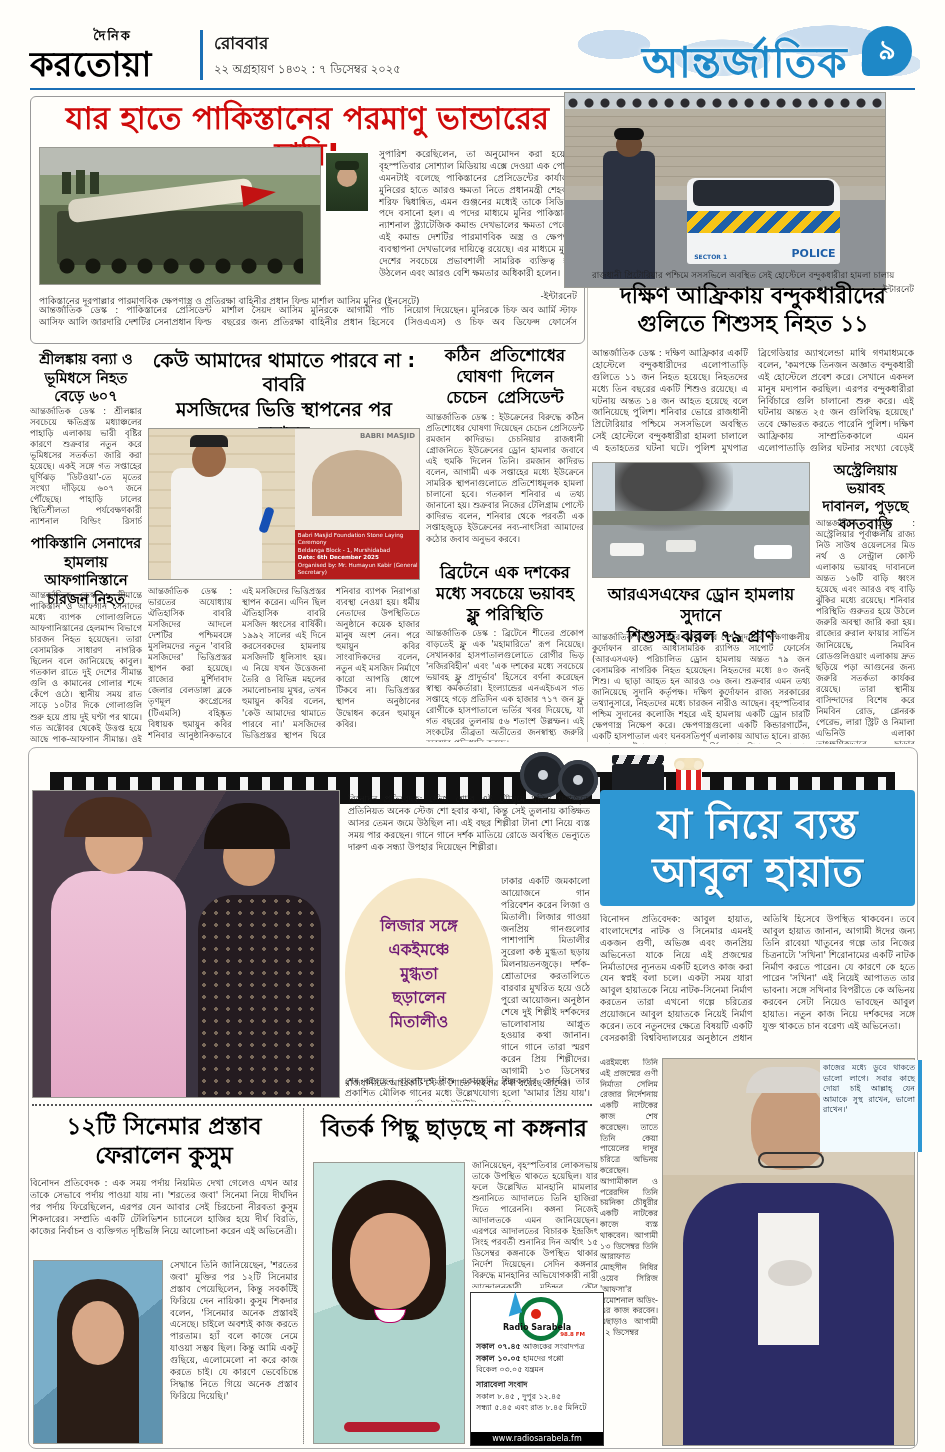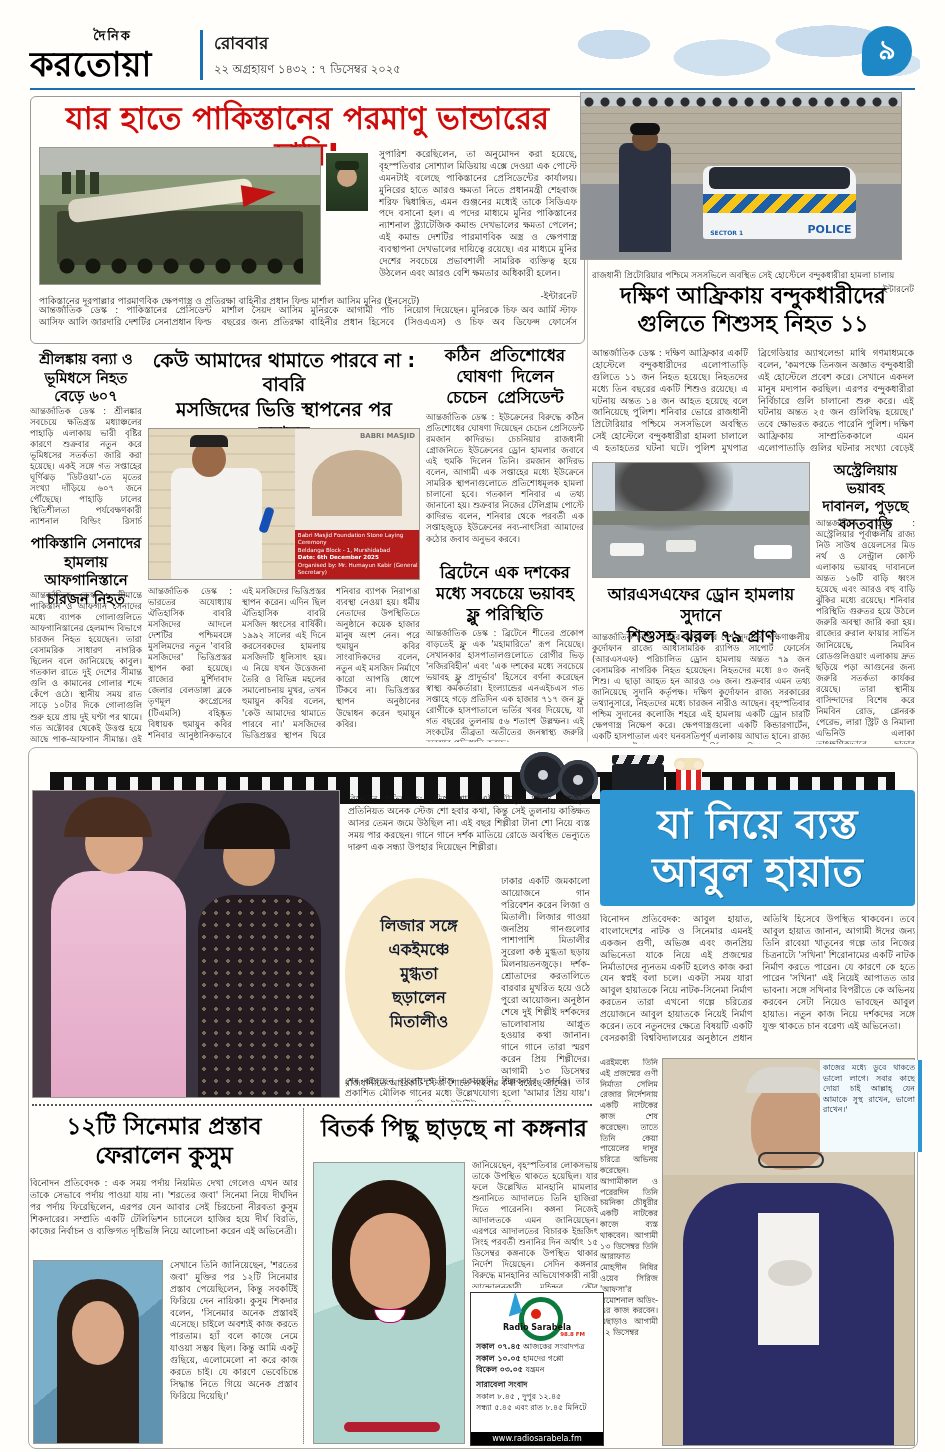--- a/index.html
+++ b/index.html
@@ -67,20 +67,21 @@
   <div class="abs" style="left:30px;top:26px;width:165px;">
     <div class="masthead-small">দৈনিক</div>
     <div class="masthead-big">করতোয়া</div>
   </div>
   <div class="abs" style="left:200px;top:30px;width:3px;height:50px;background:#1b6fb5;"></div>
   <div class="abs" style="left:214px;top:30px;">
     <div class="daybig">রোববার</div>
     <div class="dateline">২২ অগ্রহায়ণ ১৪৩২ : ৭ ডিসেম্বর ২০২৫</div>
   </div>
   <div class="abs worldmap" style="left:560px;top:18px;width:360px;height:66px;"></div>
+  <div class="abs section-title" style="left:642px;top:30px;">আন্তর্জাতিক</div>
   <div class="abs page-badge" style="left:862px;top:26px;">
     <span>৯</span>
   </div>
   <div class="abs" style="left:30px;top:88px;width:885px;height:2px;background:#1b6fb5;"></div>
 
   <div class="vline" style="left:587px;top:92px;height:650px;"></div>
 
   <div class="abs" style="left:30px;top:96px;width:553px;height:246px;border:1px solid #999;border-radius:6px;">
     <div class="abs preline" style="left:6px;top:4px;width:541px;font-size:31px;font-weight:900;color:#cf0a0a;text-align:center;line-height:1.15;">যার হাতে পাকিস্তানের পরমাণু ভান্ডারের চাবি!</div>
 
@@ -101,21 +102,21 @@
 
     <div class="abs body-txt" style="left:348px;top:52px;width:198px;height:136px;overflow:hidden;">সুপারিশ করেছিলেন, তা অনুমোদন করা হয়েছে, বৃহস্পতিবার সোশ্যাল মিডিয়ায় এক্সে দেওয়া এক পোস্টে এমনটাই বলেছে পাকিস্তানের প্রেসিডেন্টের কার্যালয়। মুনিরের হাতে আরও ক্ষমতা নিতে প্রধানমন্ত্রী শেহবাজ শরিফ দ্বিধান্বিত, এমন গুঞ্জনের মধ্যেই তাকে সিডিএফ পদে বসানো হল। এ পদের মাধ্যমে মুনির পাকিস্তানের ন্যাশনাল স্ট্র্যাটেজিক কমান্ড দেখভালের ক্ষমতা পেলেন; এই কমান্ড দেশটির পারমাণবিক অস্ত্র ও ক্ষেপণাস্ত্র ব্যবস্থাপনা দেখভালের দায়িত্বে রয়েছে। এর মাধ্যমে মুনির দেশের সবচেয়ে প্রভাবশালী সামরিক ব্যক্তিত্ব হয়ে উঠলেন এবং আরও বেশি ক্ষমতার অধিকারী হলেন।</div>
 
     <div class="abs" style="left:8px;top:192px;width:538px;">
       <span class="cap">পাকিস্তানের দূরপাল্লার পারমাণবিক ক্ষেপণাস্ত্র ও প্রতিরক্ষা বাহিনীর প্রধান ফিল্ড মার্শাল আসিম মুনির (ইনসেটে)</span>
       <span class="cap" style="float:right;">-ইন্টারনেট</span>
     </div>
     <div class="abs body-txt colbox3" style="left:8px;top:208px;width:538px;height:34px;overflow:hidden;">আন্তর্জাতিক ডেস্ক : পাকিস্তানের প্রেসিডেন্ট আসিফ আলি জারদারি দেশটির সেনাপ্রধান ফিল্ড মার্শাল সৈয়দ আসিম মুনিরকে আগামী পাঁচ বছরের জন্য প্রতিরক্ষা বাহিনীর প্রধান হিসেবে নিয়োগ দিয়েছেন। মুনিরকে চিফ অব আর্মি স্টাফ (সিওএএস) ও চিফ অব ডিফেন্স ফোর্সেস (সিডিএফ) পদ দিতে প্রধানমন্ত্রী শেহবাজ শরিফ যে সংশোধনীতে এই সিডিএফ বা প্রতিরক্ষা বাহিনীর প্রধান পদটি সৃষ্টি করা হয়। প্রেসিডেন্ট জারদারি পাকিস্তানের বিমান বাহিনীর প্রধান এয়ার চিফ মার্শাল আহমেদ বাবর সিধুর মেয়াদও দুই বছর বাড়িয়েছেন, যা আগামী বছরের ১৯ মার্চ থেকে কার্যকর হবে। মুনির চলতি বছর পাকিস্তানের দ্বিতীয় ব্যক্তি হিসেবে ফিল্ড মার্শাল খেতাব পেয়েছেন।</div>
   </div>
 
-  <div class="ph" style="left:580px;top:92px;width:322px;height:168px;background:linear-gradient(#c6cdd1 0 12%,#b9b4a8 12% 55%,#8e9296 55% 100%);">
+  <div class="ph" style="left:564px;top:92px;width:322px;height:196px;background:linear-gradient(#c6cdd1 0 12%,#b9b4a8 12% 55%,#8e9296 55% 100%);">
     <div class="abs" style="left:0;top:8%;width:100%;height:40%;background:repeating-linear-gradient(0deg,#b5ad9c 0 9px,#a29a88 9px 10px),repeating-linear-gradient(90deg,transparent 0 22px,#9c947f 22px 23px);opacity:.9;"></div>
     <div class="abs" style="left:0;top:2%;width:100%;height:12%;background:radial-gradient(circle at 8px 6px,#2c2c30 4px,transparent 5px) 0 0/16px 100% repeat-x;"></div>
     <div class="abs" style="left:38%;top:44%;width:48%;height:44%;background:#f2f3f4;border-radius:8px 14px 3px 3px;">
       <div class="abs" style="left:0;top:38%;width:100%;height:26%;background:repeating-linear-gradient(135deg,#1f5fa8 0 8px,#f7c518 8px 16px);"></div>
       <div class="abs" style="left:4%;top:2%;width:92%;height:30%;background:#262b33;border-radius:6px;"></div>
       <div class="abs" style="right:3%;bottom:4%;font-size:11px;font-weight:800;color:#1f5fa8;">POLICE</div>
       <div class="abs" style="left:5%;bottom:4%;font-size:6px;font-weight:700;color:#1f5fa8;">SECTOR 1</div>
     </div>
     <div class="abs" style="left:12%;top:30%;width:16%;height:66%;background:#2b3140;border-radius:8px 8px 0 0;">
       <div class="abs" style="left:24%;top:-14%;width:26px;height:24px;border-radius:50%;background:#6b4a33;"></div>
@@ -196,21 +197,21 @@
     <div class="abs" style="left:6%;top:26%;width:44%;height:78%;background:linear-gradient(#eec3d8,#e3a8c6);border-radius:40px 40px 0 0;"></div>
     <div class="abs" style="left:17%;top:7%;width:58px;height:62px;border-radius:50%;background:#d8a886;"></div>
     <div class="abs" style="left:10%;top:2%;width:88px;height:40px;border-radius:40px 40px 0 0;background:#4a2e20;"></div>
     <div class="abs" style="left:54%;top:34%;width:40%;height:70%;background:radial-gradient(circle at 6px 6px,#7a6a5a 1.6px,transparent 2px) 0 0/12px 12px,#241b20;border-radius:34px 34px 0 0;"></div>
     <div class="abs" style="left:62%;top:12%;width:52px;height:58px;border-radius:50%;background:#cb9a76;"></div>
     <div class="abs" style="left:56%;top:4%;width:86px;height:46px;border-radius:40px 40px 0 0;background:#1c1410;"></div>
   </div>
 
   <div class="abs body-txt" style="left:348px;top:794px;width:242px;height:78px;overflow:hidden;">বিনোদন প্রতিবেদক: স্টেজ শো'র এই মৌসুমে ঘনিও দেশজুড়ে প্রতিনিয়ত অনেক স্টেজ শো হবার কথা, কিন্তু সেই তুলনায় কাঙ্ক্ষিত আসর তেমন জমে উঠছিল না। এই বছর শিল্পীরা টানা শো নিয়ে ব্যস্ত সময় পার করছেন। গানে গানে দর্শক মাতিয়ে রোডে অবস্থিত ভেন্যুতে দারুণ এক সন্ধ্যা উপহার দিয়েছেন শিল্পীরা।</div>
   <div class="abs" style="left:345px;top:876px;width:245px;height:224px;overflow:hidden;">
-    <div class="badge-circle preline" style="float:left;width:148px;height:192px;margin:2px 8px 2px 0;color:#0f172a;font-weight:900;font-size:16px;line-height:1.5;">লিজার সঙ্গে
+    <div class="badge-circle preline" style="float:left;width:148px;height:192px;margin:2px 8px 2px 0;color:#701a75;font-weight:900;font-size:16px;line-height:1.5;">লিজার সঙ্গে
 একইমঞ্চে
 মুগ্ধতা
 ছড়ালেন
 মিতালীও</div>
     <div class="body-txt">ঢাকার একটি জমকালো আয়োজনে গান পরিবেশন করেন লিজা ও মিতালী। লিজার গাওয়া জনপ্রিয় গানগুলোর পাশাপাশি মিতালীর সুরেলা কণ্ঠ মুগ্ধতা ছড়ায় মিলনায়তনজুড়ে। দর্শক-শ্রোতাদের করতালিতে বারবার মুখরিত হয়ে ওঠে পুরো আয়োজন। অনুষ্ঠান শেষে দুই শিল্পীই দর্শকদের ভালোবাসায় আপ্লুত হওয়ার কথা জানান। গানে গানে তারা স্মরণ করেন প্রিয় শিল্পীদের। আগামী ১৩ ডিসেম্বর রাজধানীতে আরেকটি স্টেজ শোতে গাইবার কথা রয়েছে তাদের।</div>
   </div>
   <div class="abs body-txt" style="left:345px;top:1076px;width:245px;height:26px;overflow:hidden;">শেষ করেছেন বাংলাদেশ শিশু একাডেমি, শিল্পকলার কোর্সও। তার প্রকাশিত মৌলিক গানের মধ্যে উল্লেখযোগ্য হলো 'আমার প্রিয় যায়'। এছাড়াও আরো বেশকিছু গান ইউটিউবে প্রকাশিত আছে।</div>
 
   <div class="abs abul-box" style="left:600px;top:790px;width:315px;height:116px;">
     <div>যা নিয়ে ব্যস্ত</div>
@@ -253,21 +254,21 @@
   <div class="abs adbox" style="left:470px;top:1292px;width:132px;height:152px;">
     <div style="position:relative;height:44px;">
       <div class="radio-ring" style="position:absolute;left:48px;top:4px;"></div>
       <div class="radio-bird" style="left:34px;top:0;"></div>
       <div style="position:absolute;left:0;top:30px;width:100%;text-align:center;font-size:8px;font-weight:800;">Radio Sarabela</div>
       <div style="position:absolute;right:18px;top:38px;font-size:5.5px;font-weight:800;color:#d21;">98.8 FM</div>
     </div>
     <div style="padding:4px 5px 0 5px;font-size:7.8px;line-height:1.5;">
       <div><span style="font-weight:700;">সকাল ০৭.৪৫</span> <span>আজকের সংবাদপত্র</span></div>
       <div><span style="font-weight:700;">সকাল ১০.০৫</span> <span>হামদের গপ্পো</span></div>
-      <div><span style="font-weight:700;">বিকেল ০৩.০৫</span> <span>যন্ত্রমন</span></div>
+      <div><span style="font-weight:400;">বিকেল ০৩.০৫</span> <span>যন্ত্রমন</span></div>
       <div style="font-weight:800;margin-top:3px;">সারাবেলা সংবাদ</div>
       <div>সকাল ৮.৪৫ , দুপুর ১২.৪৫</div>
       <div>সন্ধ্যা ৫.৪৫ এবং রাত ৮.৪৫ মিনিটে</div>
     </div>
     <div class="adbar" style="position:absolute;left:0;bottom:0;width:100%;">
       <span>www.radiosarabela.fm</span>
     </div>
   </div>
 
 </div>

